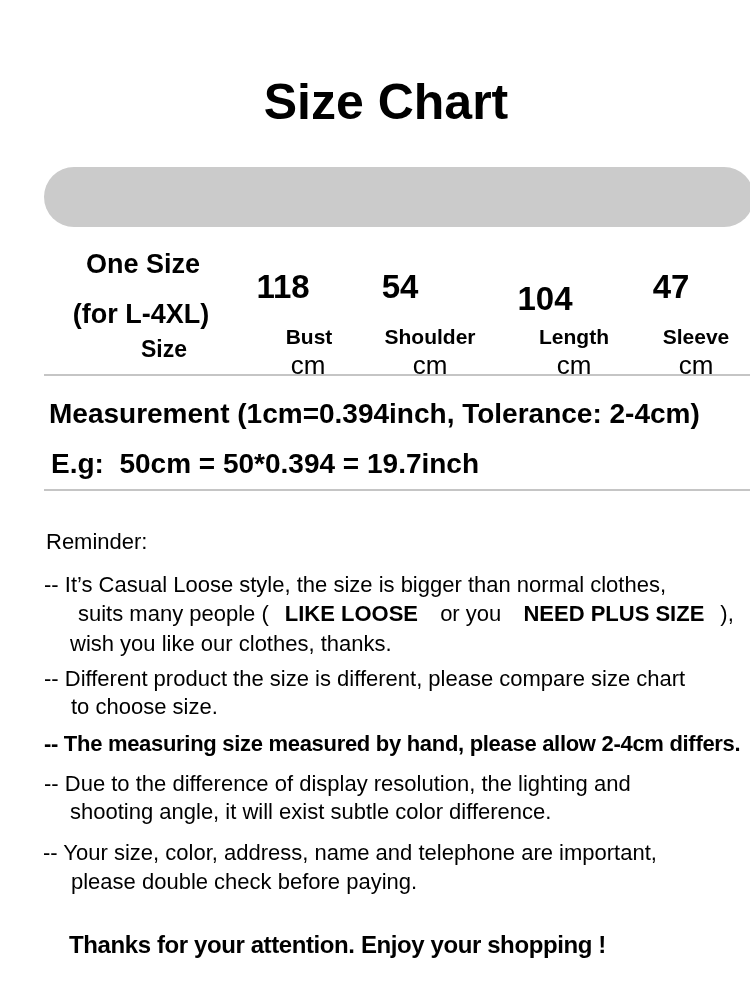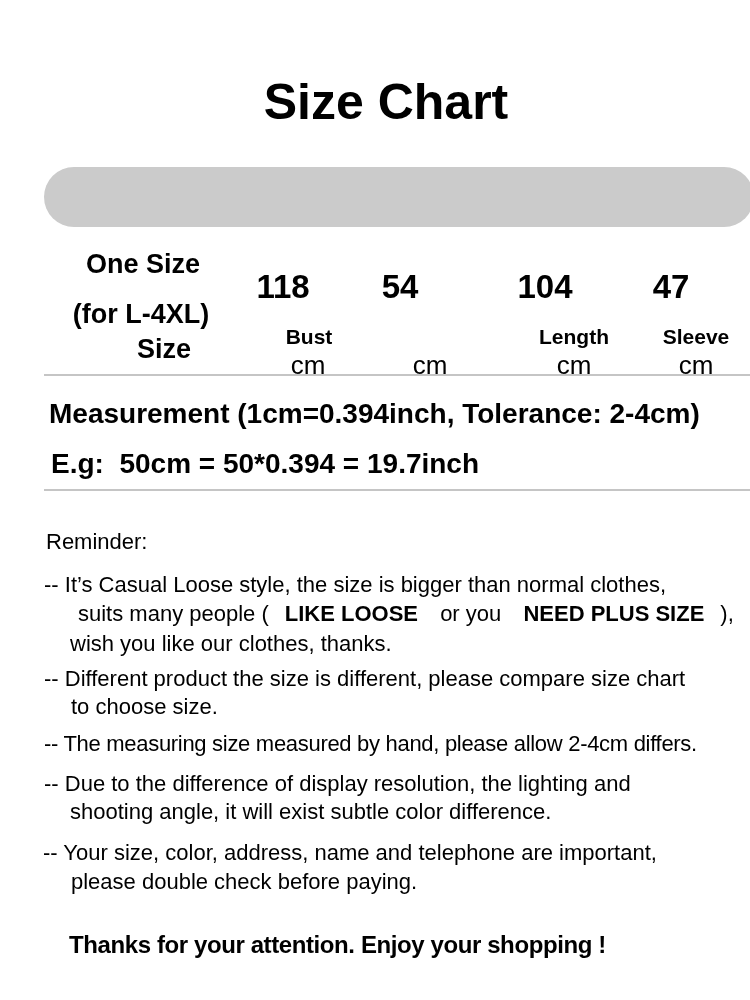--- a/index.html
+++ b/index.html
@@ -12,38 +12,38 @@
   .abs { position: absolute; white-space: pre; }
   .ctr { transform: translate(-50%, -50%); }
 
   
   .title { left: 362px; top: 49px; transform: translateX(-50%); font-size: 50px; font-weight: bold; line-height: 58px; }
 
   
   .pill { position: absolute; left: 20px; top: 143px; width: 710px; height: 60px; background: #cbcbcb; border-radius: 30px; }
   .hlabel { font-size: 21px; font-weight: bold; }
   .hunit  { font-size: 26px; font-weight: normal; }
-  .h-size     { left: 112px; top: 174px; font-size: 27px; font-weight: bold; }
+  .h-size     { left: 112px; top: 174px; font-size: 23px; font-weight: bold; }
   .h-bust     { left: 257px; top: 162px; }
   .h-shoulder { left: 378px; top: 162px; }
   .h-length   { left: 522px; top: 162px; }
   .h-sleeve   { left: 644px; top: 162px; }
   .u-bust     { left: 256px; top: 190px; }
   .u-shoulder { left: 378px; top: 190px; }
   .u-length   { left: 522px; top: 190px; }
   .u-sleeve   { left: 644px; top: 190px; }
 
   
   .rowlabel { font-size: 27px; font-weight: bold; }
   .r-name { left: 119px; top: 240px; }
   .r-note { left: 117px; top: 290px; }
   .val { font-size: 33px; font-weight: bold; }
   .v-bust     { left: 259px; top: 263px; }
   .v-shoulder { left: 376px; top: 263px; }
-  .v-length   { left: 521px; top: 263px; }
+  .v-length   { left: 521px; top: 275px; }
   .v-sleeve   { left: 647px; top: 263px; }
 
   
   .divider { position: absolute; left: 20px; width: 708px; height: 2px; background: #c5c5c5; }
   .d1 { top: 350px; }
   .d2 { top: 465px; }
 
   
   .measure { font-size: 28px; font-weight: bold; line-height: 32px; }
   .m1 { left: 25px; top: 374px; }
@@ -51,38 +51,39 @@
 
   
   .note { font-size: 22px; font-weight: normal; line-height: 30px; }
   .nb { font-weight: bold; }
   .n-head { left: 22px; top: 503px; }
   .b1l1 { left: 20px; top: 546px; }
   .b1l2 { left: 46px; top: 575px; }
   .b1l3 { left: 46px; top: 605px; }
   .b2l1 { left: 20px; top: 640px; }
   .b2l2 { left: 47px; top: 668px; }
-  .b3l1 { left: 20px; top: 705px; letter-spacing: -0.3px; }
+  .b3l1 { left: 20px; top: 705px; letter-spacing: -0.3px; font-weight: bold; }
   .b4l1 { left: 20px; top: 745px; }
   .b4l2 { left: 46px; top: 773px; }
   .b5l1 { left: 19px; top: 814px; }
   .b5l2 { left: 47px; top: 843px; }
 
   
   .thanks { left: 45px; top: 905px; font-size: 24px; font-weight: bold; line-height: 32px; letter-spacing: -0.4px; }
 </style>
 </head>
 <body>
 
 <div class="abs title">Size Chart</div>
 
 <div class="pill">
   <span class="abs ctr h-size">Size</span>
   <span class="abs ctr hlabel h-bust">Bust</span>
   <span class="abs ctr hunit u-bust">cm</span>
+  <span class="abs ctr hlabel h-shoulder">Shoulder</span>
   <span class="abs ctr hunit u-shoulder">cm</span>
   <span class="abs ctr hlabel h-length">Length</span>
   <span class="abs ctr hunit u-length">cm</span>
   <span class="abs ctr hlabel h-sleeve">Sleeve</span>
   <span class="abs ctr hunit u-sleeve">cm</span>
 </div>
 
 <div>
   <span class="abs ctr rowlabel r-name">One Size</span>
   <span class="abs ctr rowlabel r-note">(for L-4XL)</span>

